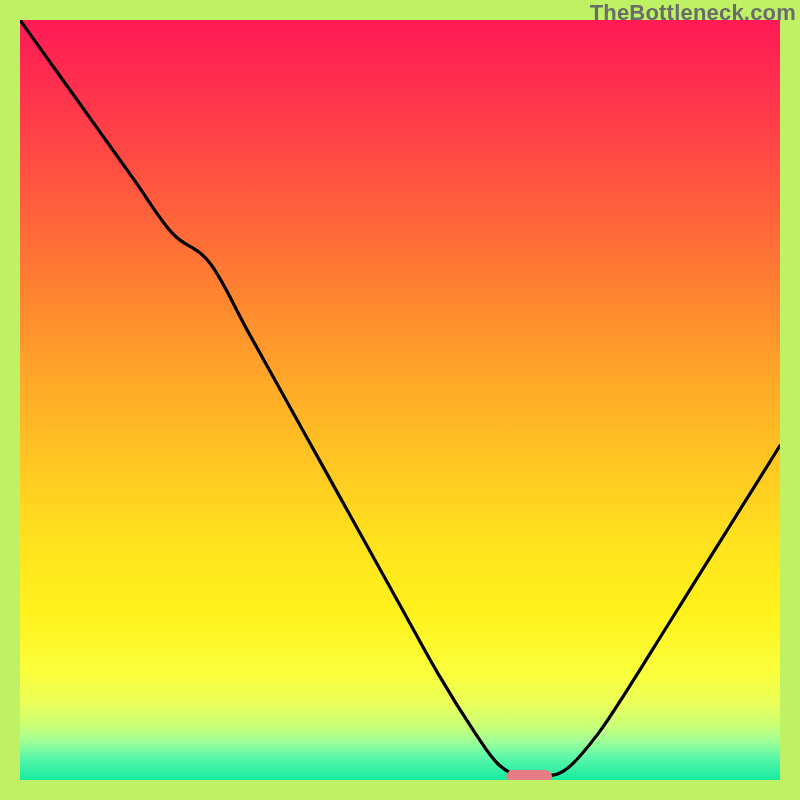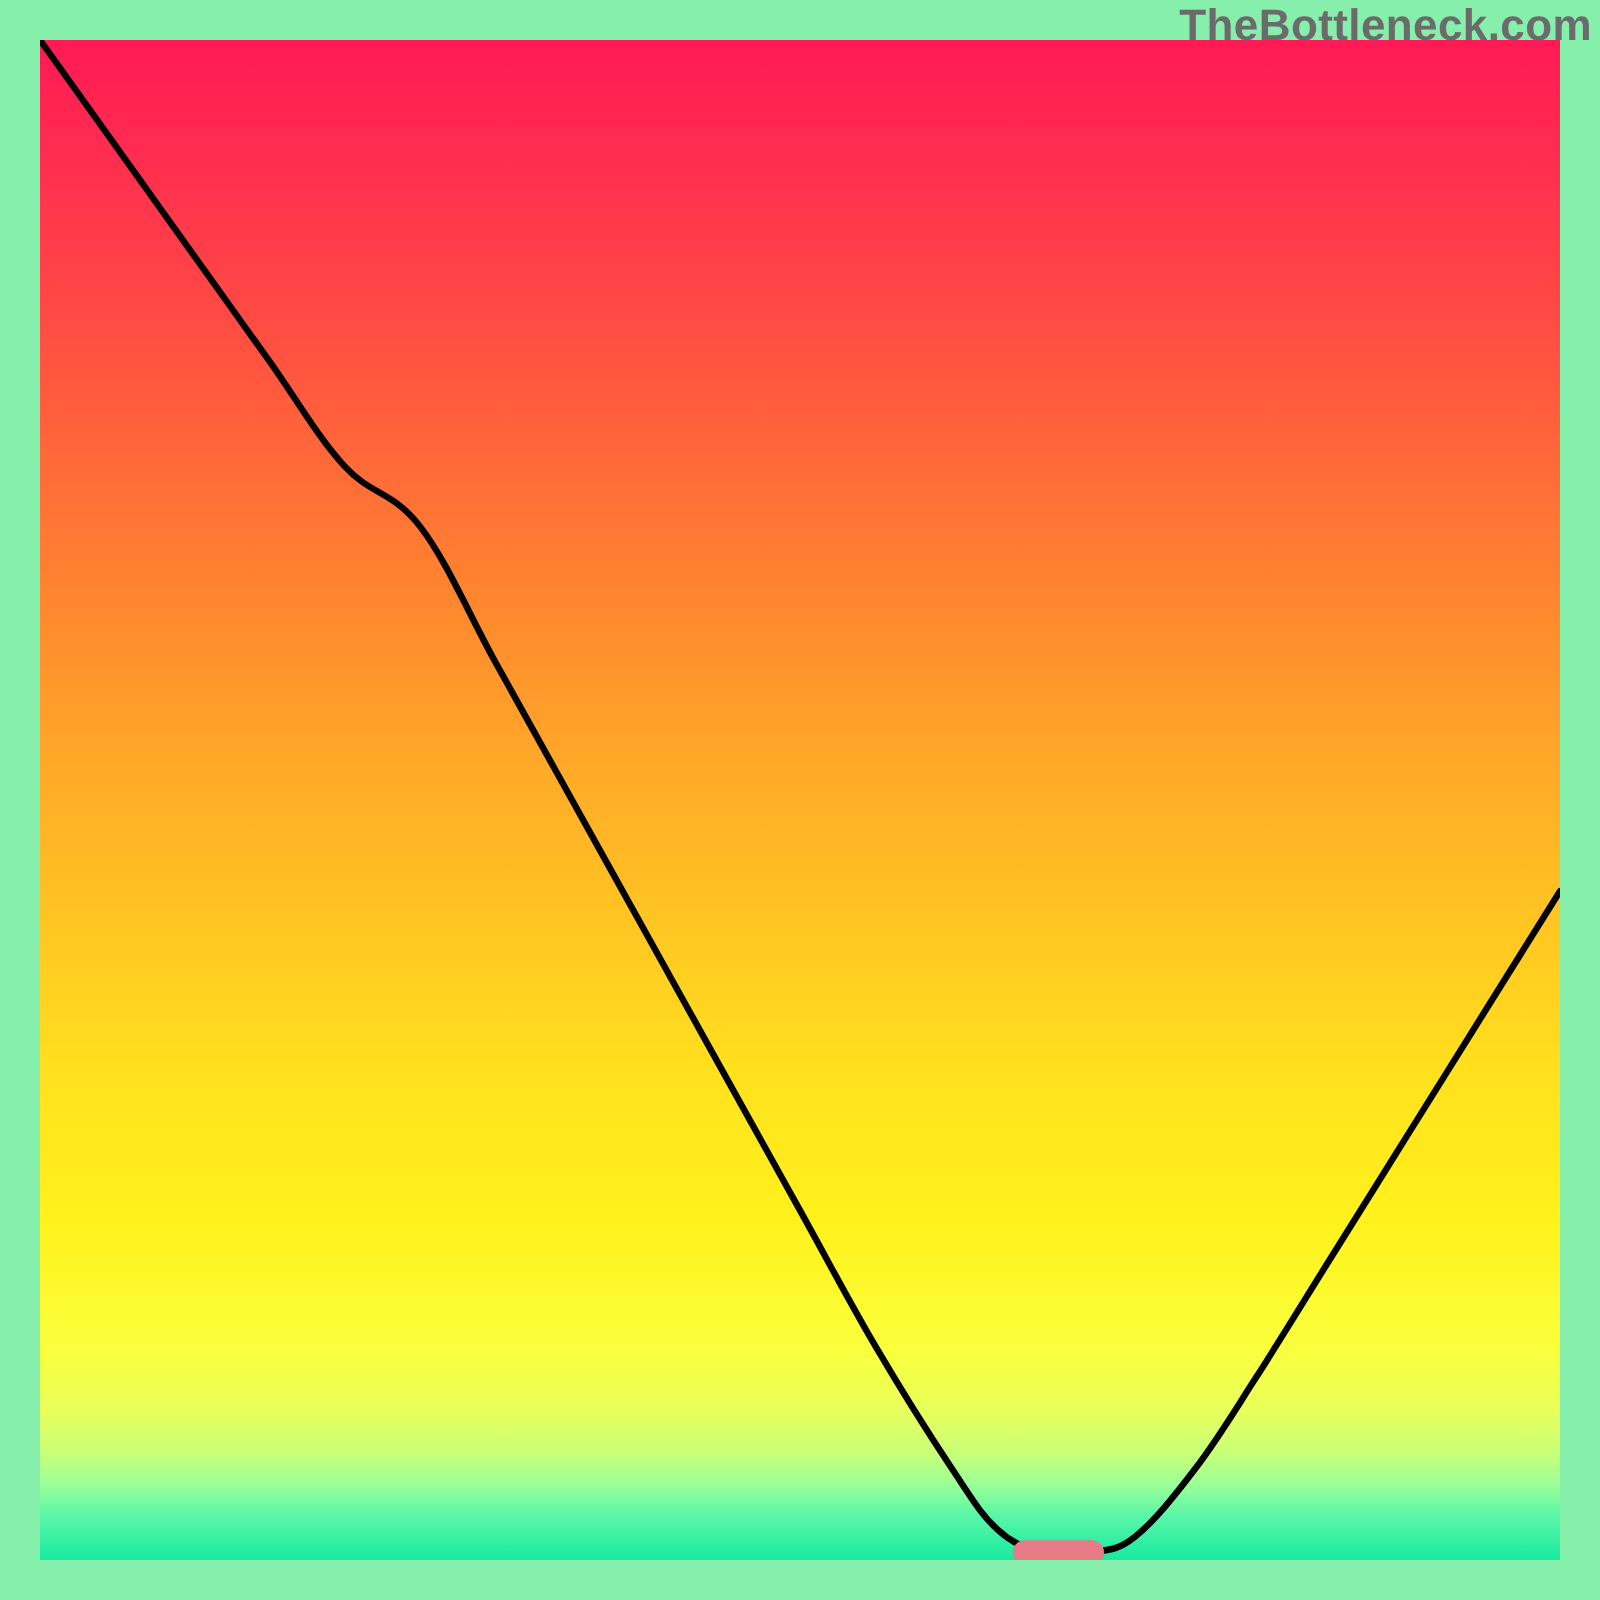--- a/index.html
+++ b/index.html
@@ -8,21 +8,21 @@
     width: 800px;
     height: 800px;
     background: #000;
     overflow: hidden;
     font-family: Arial, Helvetica, sans-serif;
   }
   .frame {
     position: relative;
     width: 800px;
     height: 800px;
-    background: #86efac;
+    background: #bef264;
   }
   .plot-area {
     position: absolute;
     left: 20px;
     top: 20px;
     width: 760px;
     height: 760px;
     
     background: linear-gradient(to bottom,
       #ff1a55 0%,

